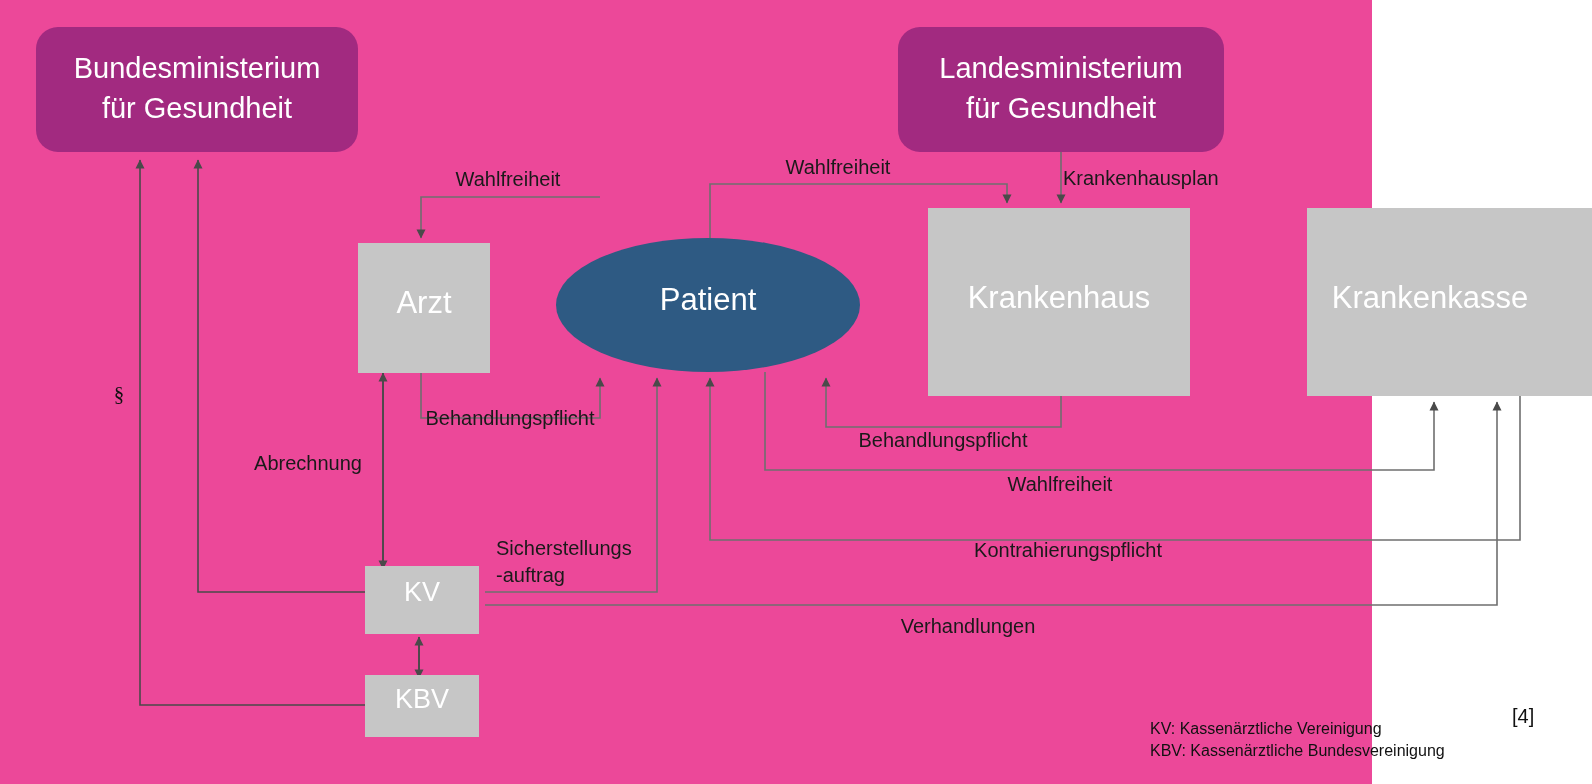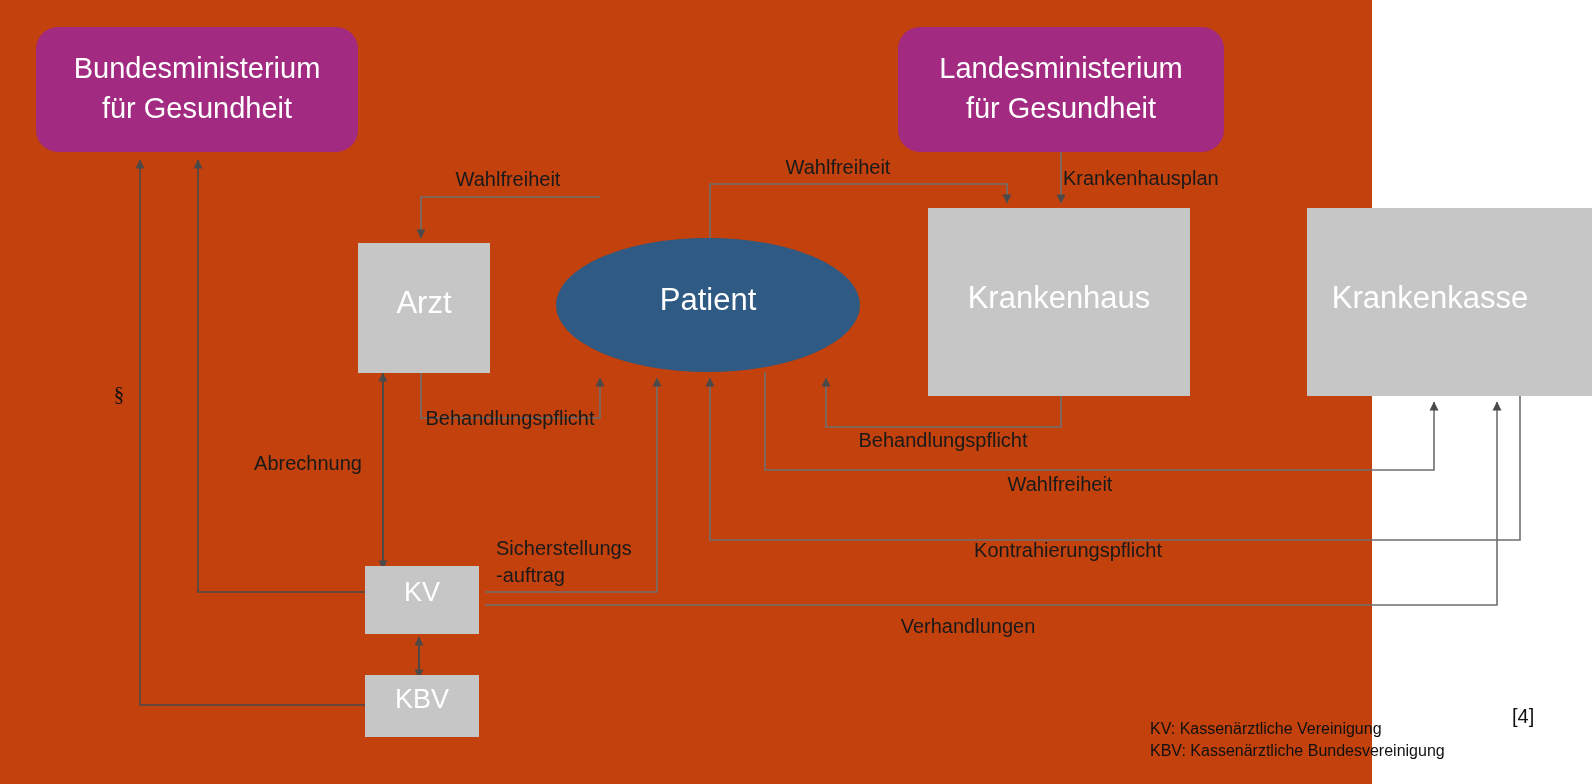--- a/index.html
+++ b/index.html
@@ -10,21 +10,21 @@
   body {
     width: 1592px;
     height: 784px;
     overflow: hidden;
     font-family: "Liberation Sans", sans-serif;
   }
   #diagram-root {
     position: relative;
     width: 1372px;
     height: 784px;
-    background: #c2410c;
+    background: #ec4899;
     text-align: center;
   }
   svg.canvas {
     position: absolute;
     left: 0;
     top: 0;
     width: 1592px;
     height: 784px;
   }
   .node-label {

